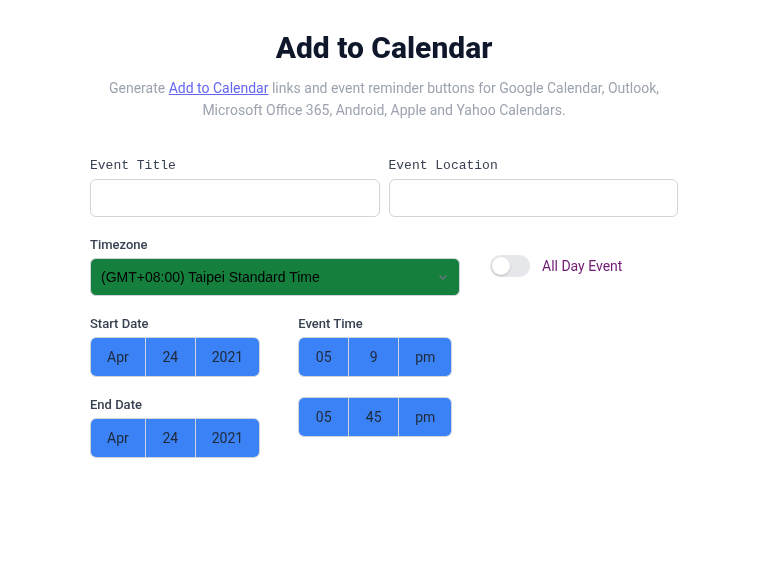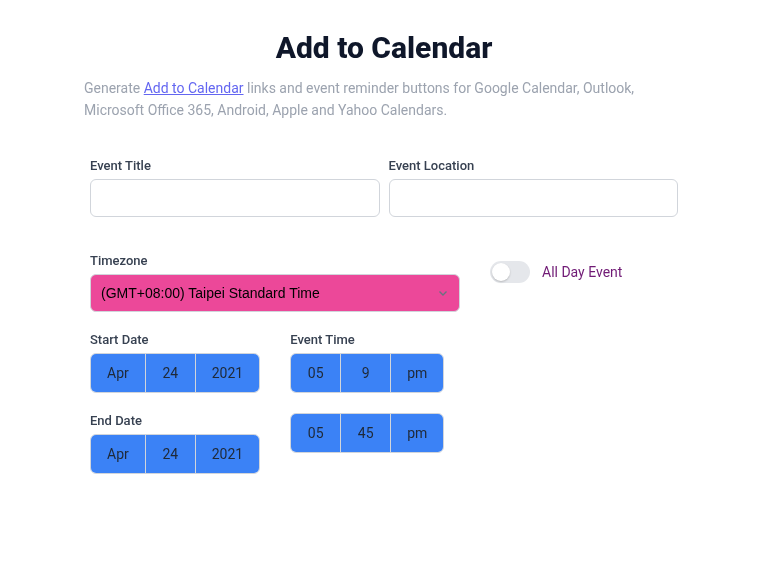--- a/index.html
+++ b/index.html
@@ -11,37 +11,39 @@
     padding: 30px 50px 20px 50px;
   }
   .title {
     text-align: center;
     font-size: 30px;
     font-weight: 800;
     color: #0f172a;
     margin-bottom: 12px;
   }
   .subtitle {
+    text-align: center;
     font-size: 14px;
     color: #9ca3af;
     line-height: 1.6;
     max-width: 600px;
     margin: 0 auto 36px auto;
   }
   .subtitle .link {
     color: #6366f1;
     text-decoration: underline;
     cursor: pointer;
   }
   .form { padding: 0 40px; }
   .row {
     display: flex;
     gap: 9px;
-    margin-bottom: 36px;
+    margin-bottom: 20px;
     align-items: flex-end;
+    font-family: Liberation Mono, monospace;
   }
   .field { display: flex; flex-direction: column; }
   .field.flex1 { flex: 1; }
   .label {
     font-size: 13px;
     font-weight: 500;
     color: #374151;
     margin-bottom: 6px;
   }
   .input, .textarea {
@@ -60,21 +62,21 @@
     position: relative;
     display: flex;
     align-items: center;
   }
   .select {
     border: 1px solid #d1d5db;
     border-radius: 6px;
     padding: 8px 34px 8px 10px;
     font-size: 14px;
     height: 38px;
-    background: #ec4899;
+    background: #15803d;
     appearance: none;
     width: 100%;
     cursor: pointer;
   }
   .chevron {
     position: absolute;
     right: 10px;
     pointer-events: none;
     width: 14px; height: 14px;
     color: #6b7280;
@@ -94,21 +96,21 @@
     display: flex;
     align-items: center;
     justify-content: center;
     min-width: 50px;
     height: 38px;
   }
   .segmented .seg:last-child { border-right: none; }
   .tz-row {
     display: flex;
     gap: 30px;
-    align-items: flex-start;
+    align-items: center;
     margin-bottom: 20px;
   }
   .tz-field { width: 370px; }
   .toggle-group {
     display: flex;
     align-items: center;
     gap: 12px;
     height: 38px;
   }
   .toggle {
@@ -125,21 +127,21 @@
     border-radius: 50%;
     top: 2px; left: 2px;
     box-shadow: 0 1px 2px rgba(0,0,0,0.2);
   }
   .toggle-label {
     font-size: 14px;
     color: #701a75;
   }
   .datetime-row {
     display: flex;
-    gap: 30px;
+    gap: 38px;
     margin-bottom: 20px;
   }
 </style>
 </head>
 <body>
 
 <h1 class="title">Add to Calendar</h1>
 <p class="subtitle">
   <span>Generate </span><span class="link">Add to Calendar</span><span> links and event reminder buttons for Google Calendar, Outlook, Microsoft Office 365, Android, Apple and Yahoo Calendars.</span>
 </p>

